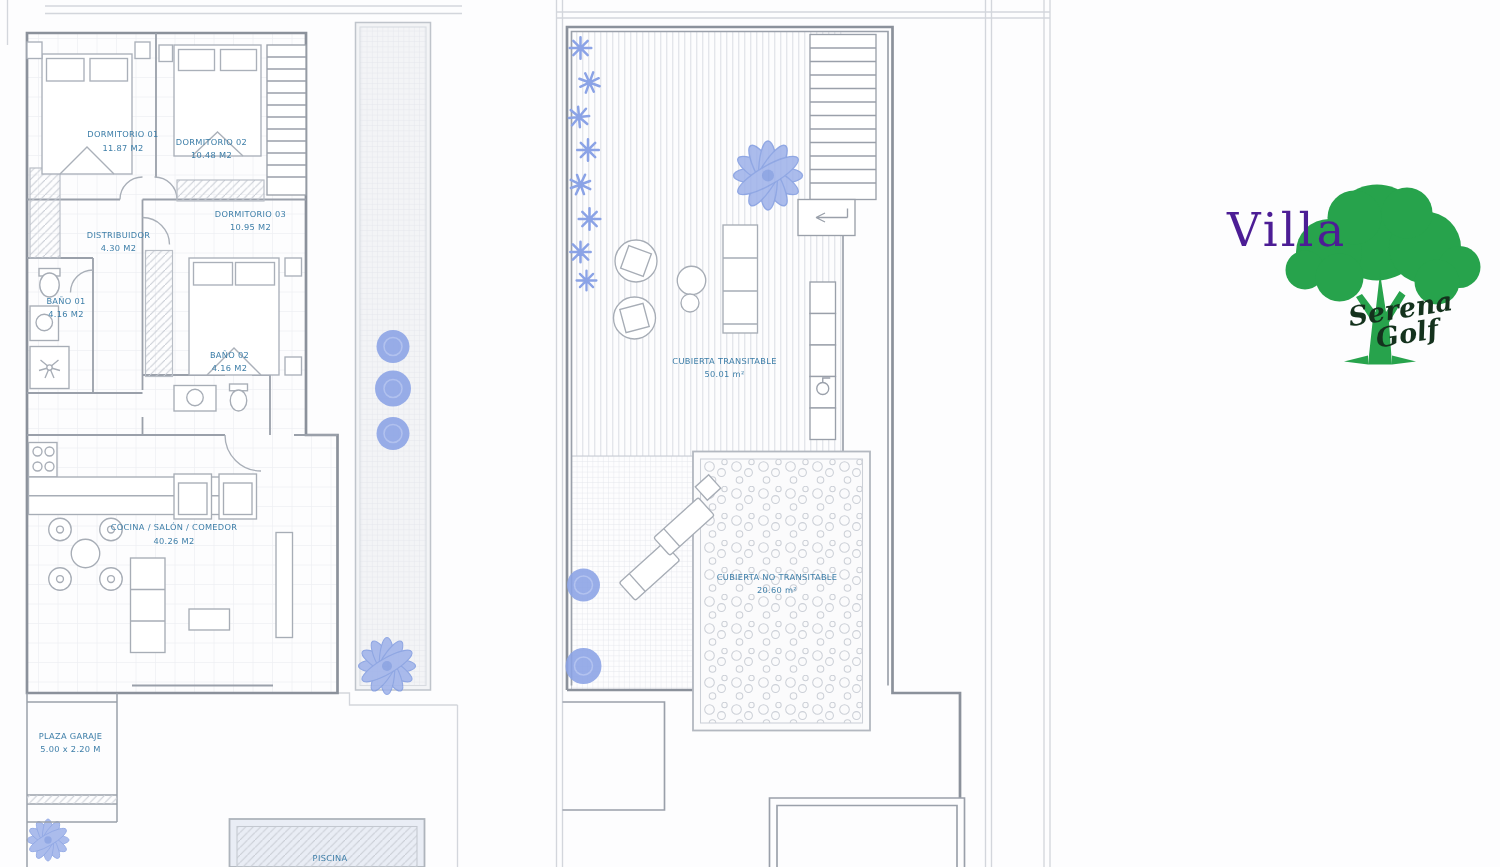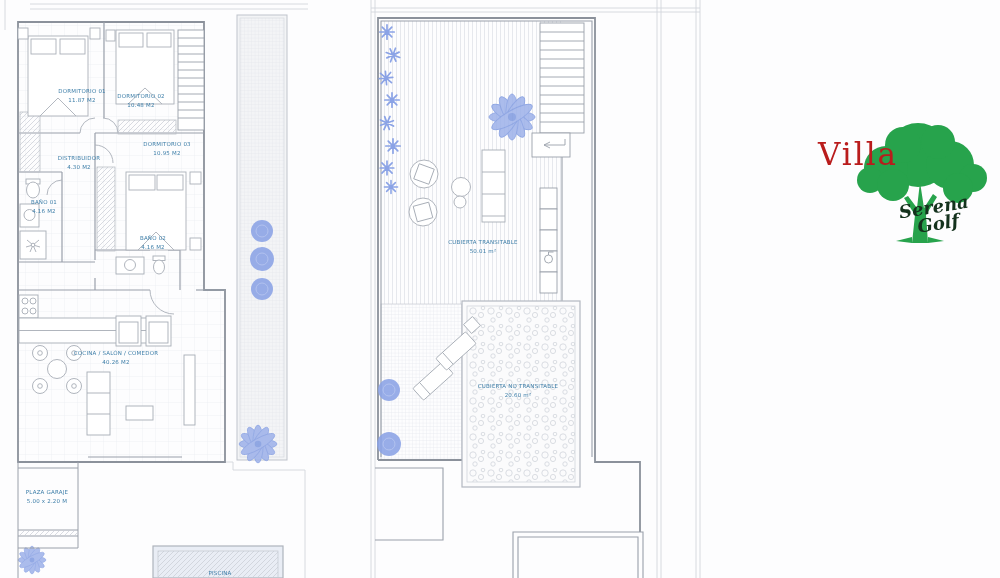--- a/index.html
+++ b/index.html
@@ -7,21 +7,21 @@
         font-family:"DejaVu Sans", sans-serif;}
   svg{position:absolute;left:0;top:0;display:block;}
   .lbl{position:absolute;transform:translate(-50%,-50%);text-align:center;color:#3d7ea8;
        font-size:5.5px;line-height:1.7;letter-spacing:.2px;white-space:nowrap;}
   .lbl .area{font-size:5.5px;}
   .watermark{position:absolute;left:352px;top:358px;width:430px;height:44px;
        font-size:37px;font-weight:600;color:rgba(255,255,255,.82);letter-spacing:3px;
        filter:blur(.5px);overflow:hidden;pointer-events:none;}
   .logo{position:absolute;left:788px;top:118px;width:214px;height:134px;}
   .logo .villa{position:absolute;left:30px;top:18px;font-family:"DejaVu Serif",serif;
-       font-size:31px;color:#b91c1c;letter-spacing:2px;}
+       font-size:31px;color:#4c1d95;letter-spacing:2px;}
   .logo .roble{position:absolute;left:0;top:52px;font-family:"DejaVu Serif",serif;
        font-size:46px;color:#141414;letter-spacing:5px;}
   .logo .script{position:absolute;left:112px;top:80px;transform:rotate(-9deg);
        font-family:"DejaVu Serif",serif;font-style:italic;font-weight:bold;
        font-size:18px;color:#14321d;line-height:.95;}
   .logo .script .l2{display:block;margin-left:16px;}
 </style>
 </head>
 <body>
 

